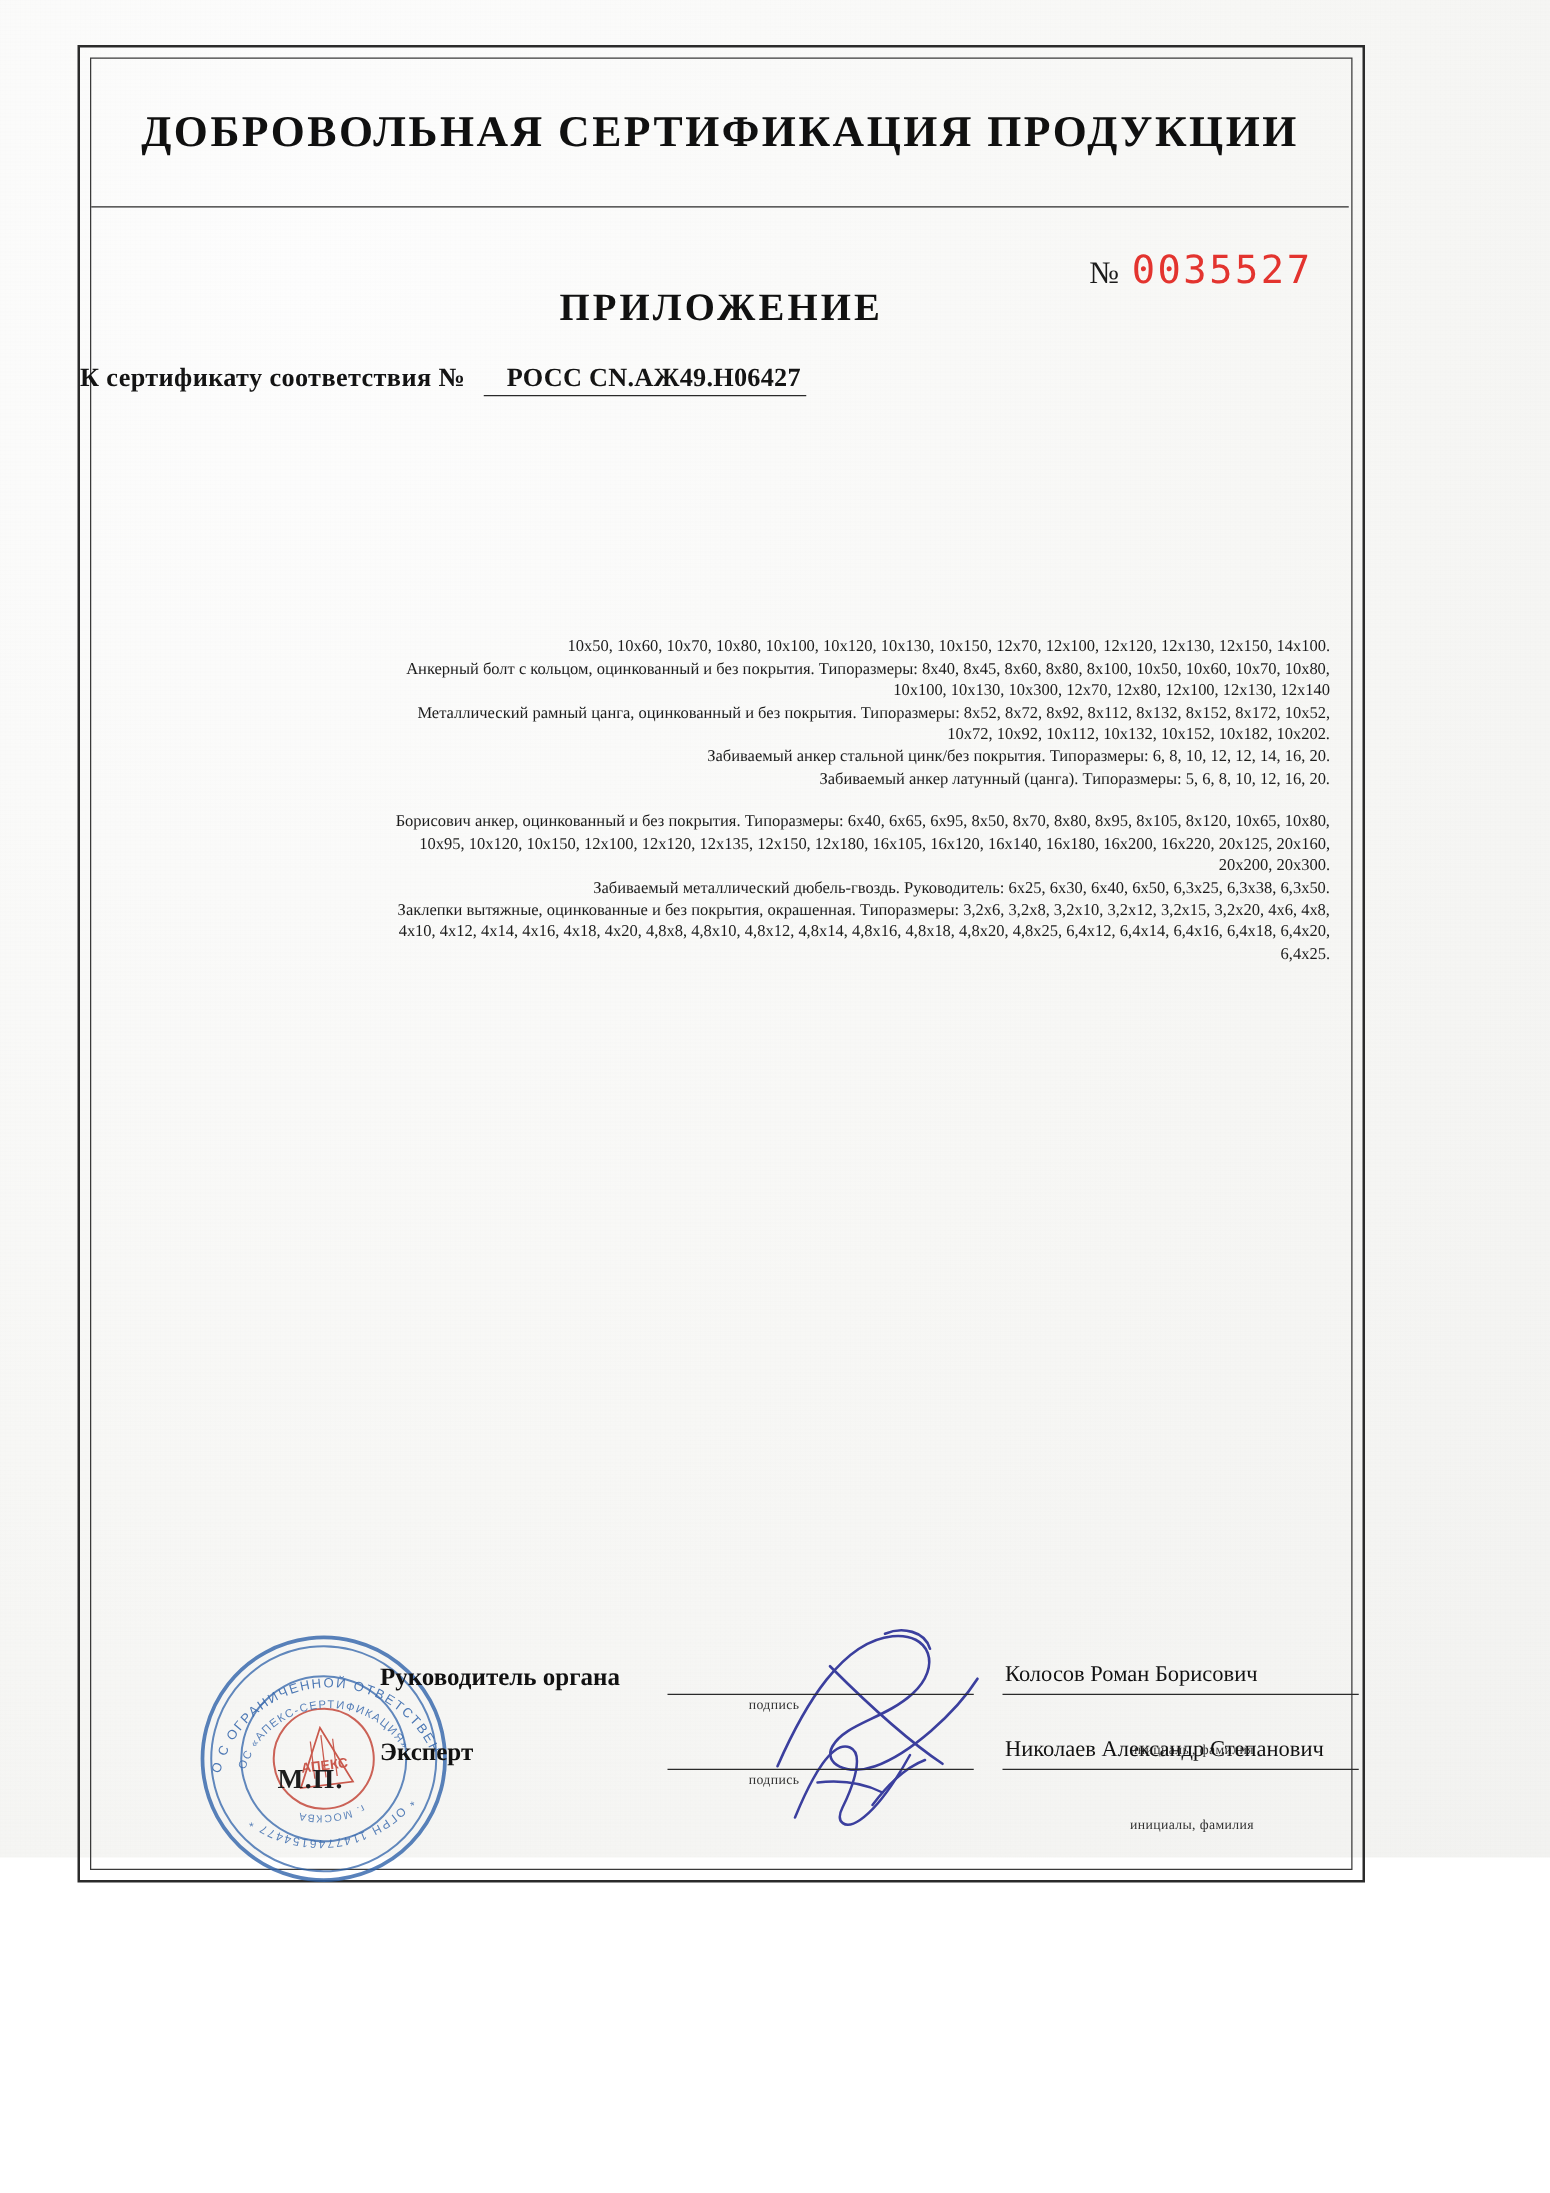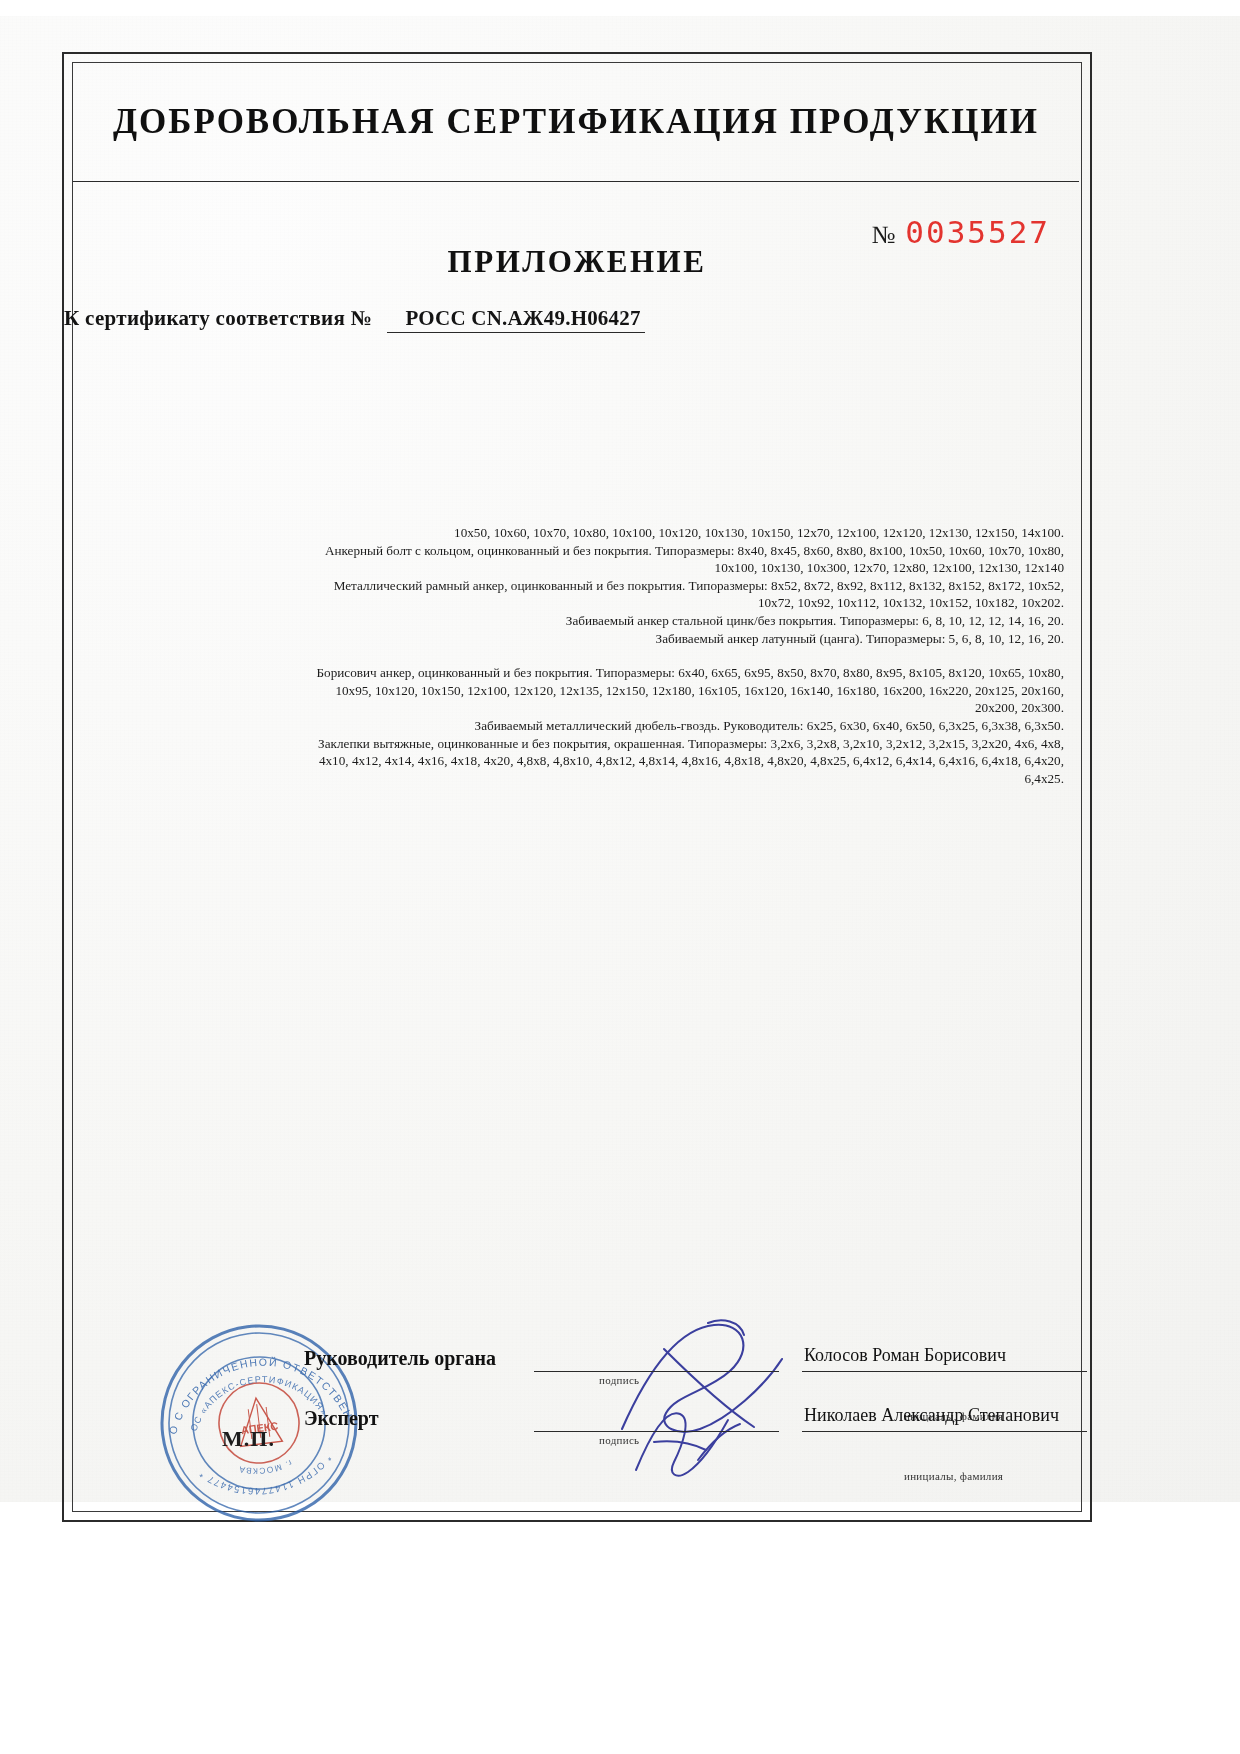--- a/index.html
+++ b/index.html
@@ -11,21 +11,21 @@
     width: 1240px;
     height: 1754px;
     font-family: "Liberation Serif", serif;
     color: #111;
     position: relative;
     overflow: hidden;
   }
 
   .page {
     position: absolute;
-    left: 0; top: 16px;
+    left: 0; top: 0;
     width: 1240px;
     height: 1486px;
     background:
       radial-gradient(ellipse at 20% 15%, #fdfdfd 0%, #f7f7f5 55%, #f2f2f0 100%);
   }
 
   
   .noise {
     position: absolute;
     inset: 0;
@@ -251,21 +251,21 @@
     <div class="appendix-title">ПРИЛОЖЕНИЕ</div>
 
     <div class="cert-line">
       <span class="label">К сертификату соответствия №</span>
       <span class="cert-no">РОСС CN.АЖ49.Н06427</span>
     </div>
 
     <div class="body-text">
       <p>10x50, 10x60, 10x70, 10x80, 10x100, 10x120, 10x130, 10x150, 12x70, 12x100, 12x120, 12x130, 12x150, 14x100.</p>
       <p>Анкерный болт с кольцом, оцинкованный и без покрытия. Типоразмеры: 8x40, 8x45, 8x60, 8x80, 8x100, 10x50, 10x60, 10x70, 10x80, 10x100, 10x130, 10x300, 12x70, 12x80, 12x100, 12x130, 12x140</p>
-      <p>Металлический рамный анкер, оцинкованный и без покрытия. Типоразмеры: 8x52, 8x72, 8x92, 8x112, 8x132, 8x152, 8x172, 10x52, 10x72, 10x92, 10x112, 10x132, 10x152, 10x182, 10x202.</p>
+      <p>Металлический рамный цанга, оцинкованный и без покрытия. Типоразмеры: 8x52, 8x72, 8x92, 8x112, 8x132, 8x152, 8x172, 10x52, 10x72, 10x92, 10x112, 10x132, 10x152, 10x182, 10x202.</p>
       <p>Забиваемый анкер стальной цинк/без покрытия. Типоразмеры: 6, 8, 10, 12, 12, 14, 16, 20.</p>
       <p>Забиваемый анкер латунный (цанга). Типоразмеры: 5, 6, 8, 10, 12, 16, 20.</p>
       <div class="gap"></div>
       <p>Борисович анкер, оцинкованный и без покрытия. Типоразмеры: 6x40, 6x65, 6x95, 8x50, 8x70, 8x80, 8x95, 8x105, 8x120, 10x65, 10x80, 10x95, 10x120, 10x150, 12x100, 12x120, 12x135, 12x150, 12x180, 16x105, 16x120, 16x140, 16x180, 16x200, 16x220, 20x125, 20x160, 20x200, 20x300.</p>
       <p>Забиваемый металлический дюбель-гвоздь. Руководитель: 6x25, 6x30, 6x40, 6x50, 6,3x25, 6,3x38, 6,3x50.</p>
       <p>Заклепки вытяжные, оцинкованные и без покрытия, окрашенная. Типоразмеры: 3,2x6, 3,2x8, 3,2x10, 3,2x12, 3,2x15, 3,2x20, 4x6, 4x8, 4x10, 4x12, 4x14, 4x16, 4x18, 4x20, 4,8x8, 4,8x10, 4,8x12, 4,8x14, 4,8x16, 4,8x18, 4,8x20, 4,8x25, 6,4x12, 6,4x14, 6,4x16, 6,4x18, 6,4x20, 6,4x25.</p>
     </div>
 
     <svg class="stamp" viewBox="0 0 215 215">
       <defs>

